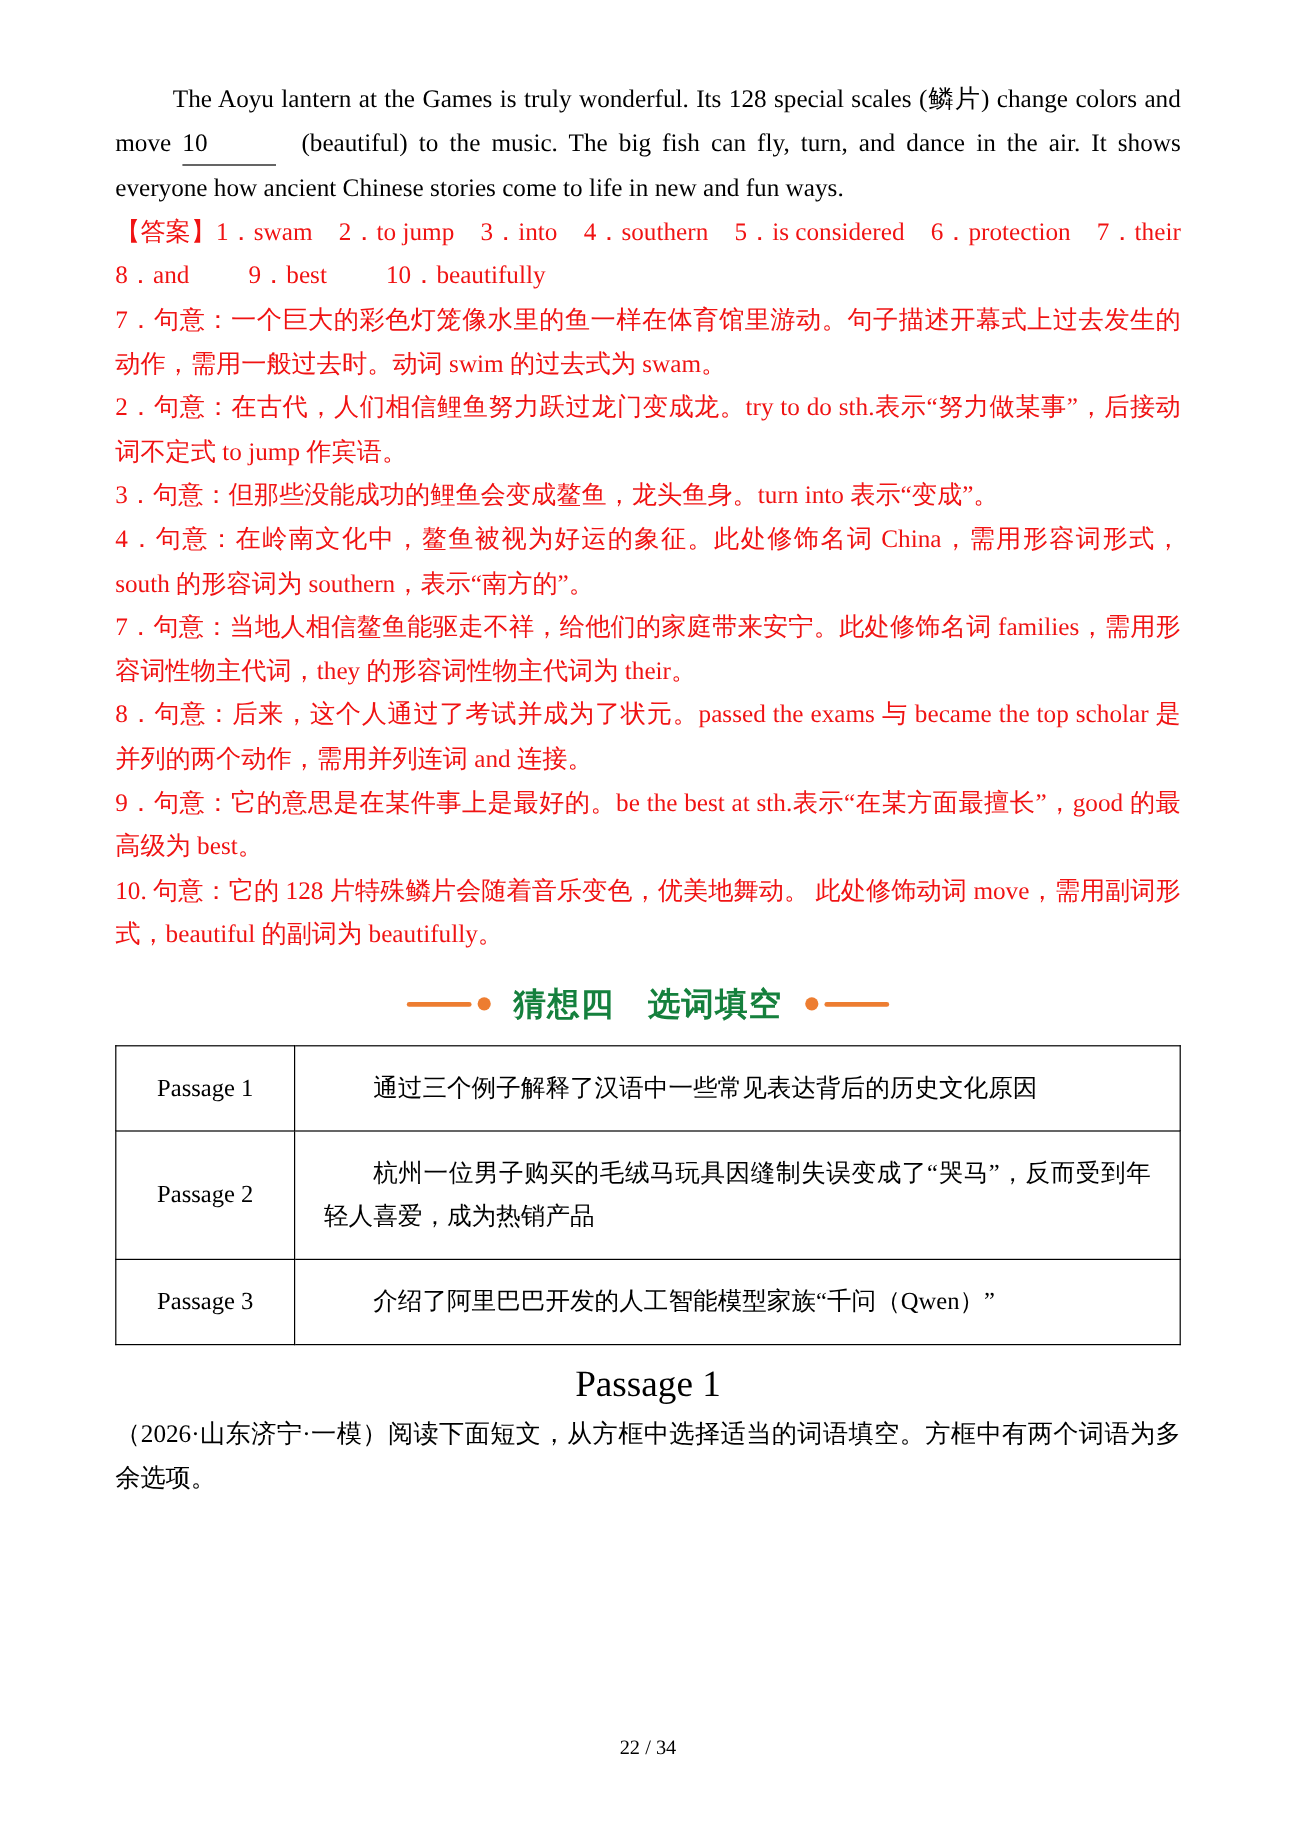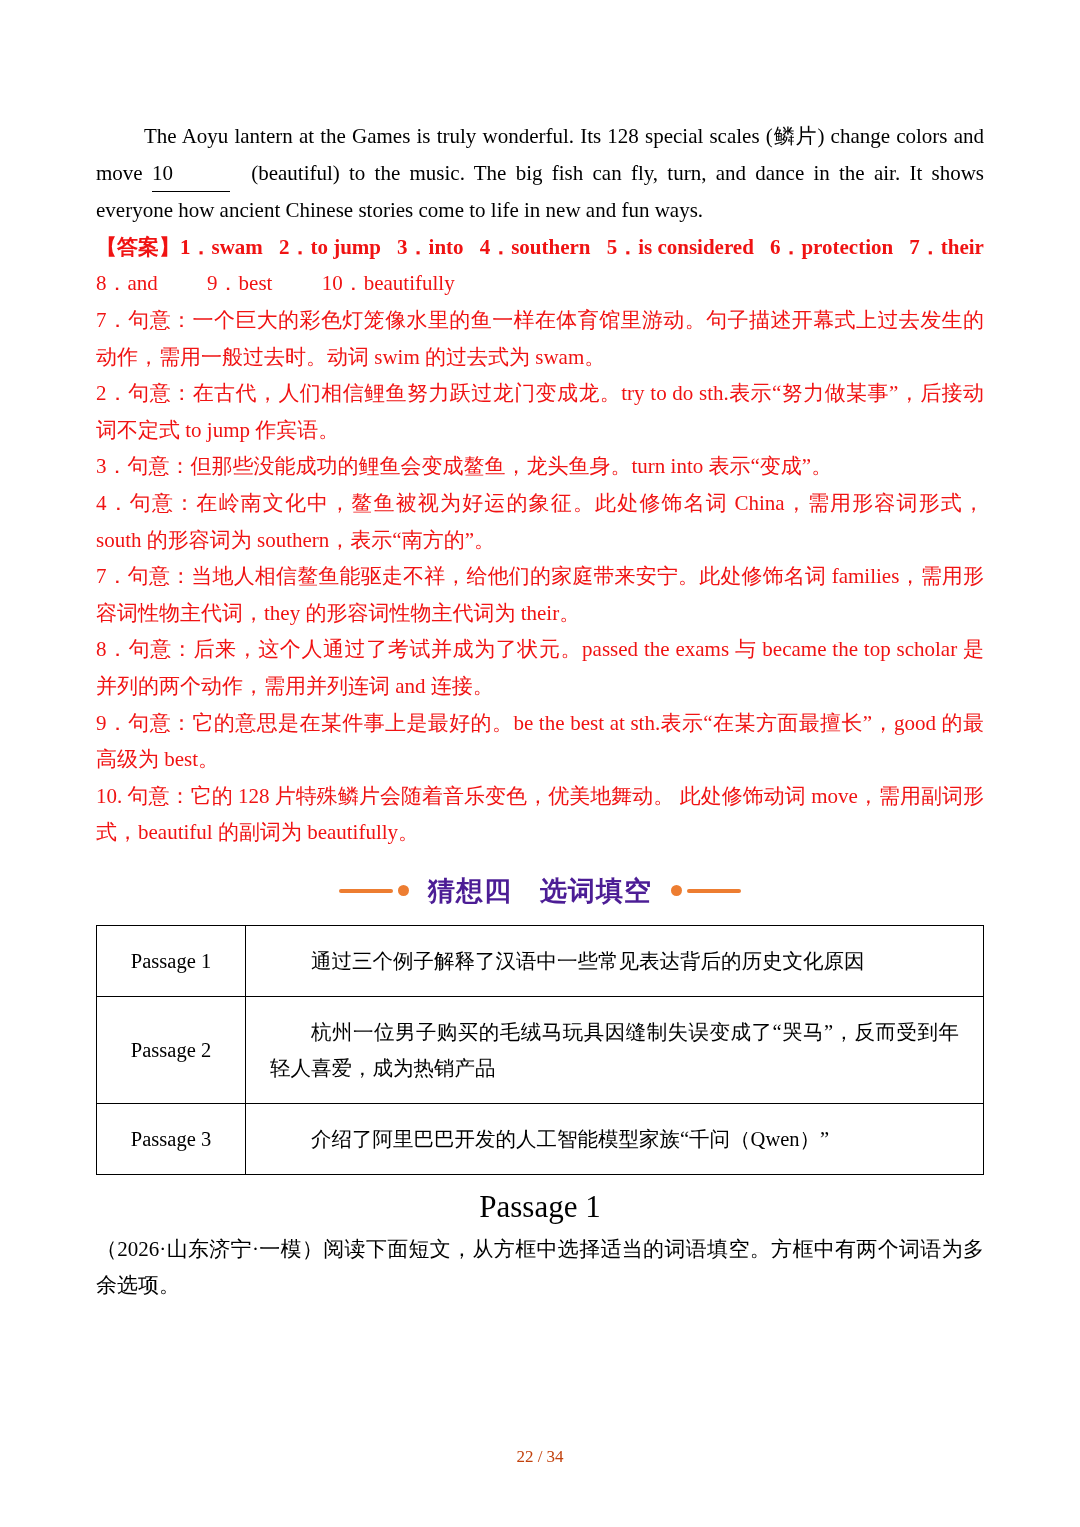--- a/index.html
+++ b/index.html
@@ -2,21 +2,21 @@
 <html style="--red: #f01313; --orange: #ed7d31;"><head>
 <meta charset="utf-8">
 <style>
   html,body{margin:0;padding:0;background:#fff;}
   .page{
     position:relative;
     width:1080px;height:1527px;
     box-sizing:border-box;
     margin:0 auto;
     background:#ffffff;
-    padding:118px 96px 0 96px;
+    padding:64px 96px 0 96px;
     font-family:"Liberation Serif","DejaVu Serif",serif;
     color:#000;
     overflow:hidden;
   }
   .para{
     margin:0;
     font-size:21px;
     line-height:36.6px;
     text-align:justify;
     word-break:break-word;
@@ -29,36 +29,35 @@
     border-bottom:1.4px solid #000;
     margin-right:12px;
     text-indent:0;
   }
   .answers-row1{
     display:flex;
     justify-content:space-between;
     align-items:baseline;
     flex-wrap:nowrap;
     white-space:nowrap;
-    font-weight:bold;
   }
   .answers-row2 span{margin-right:44px;}
   .section-header{
     display:flex;
     align-items:center;
     justify-content:center;
     margin-top:20px;
     height:40px;
   }
   .section-title{
     margin:0 14px;
     font-family:"Liberation Sans","DejaVu Sans",sans-serif;
     font-size:27px;
     font-weight:bold;
-    color:#4c1d95;
+    color:#15803d;
     letter-spacing:1px;
   }
   .deco-line{
     display:inline-block;
     width:54px;height:3.5px;
     background:var(--orange,#ed7d31);
     border-radius:2px;
   }
   .deco-dot{
     display:inline-block;
@@ -95,21 +94,21 @@
     font-size:31px;
     font-weight:400;
     font-family:"Liberation Serif","DejaVu Serif",serif;
   }
   .footer{
     position:absolute;
     left:0;right:0;
     bottom:60px;
     text-align:center;
     font-size:17px;
-    color:#c2410c;
+    color:#000000;
   }
 </style>
 </head>
 <body>
 
 <div class="page">
 
   <p class="para indent">
     <span>The Aoyu lantern at the Games is truly wonderful. Its 128 special scales (鳞片) change colors and move</span>
     <span class="blank"><span>10</span></span>

